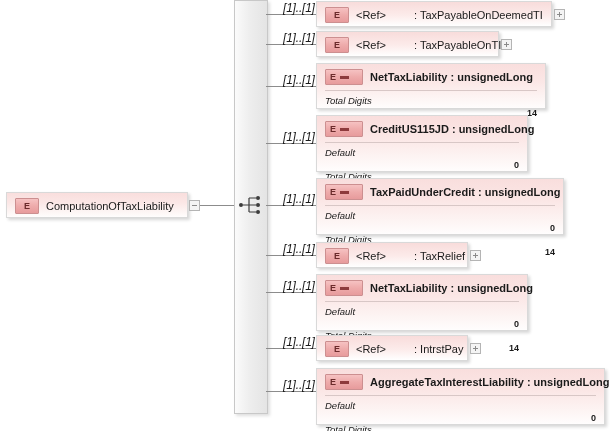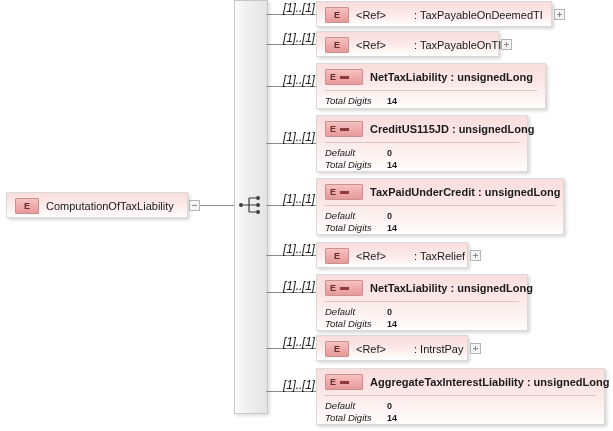--- a/index.html
+++ b/index.html
@@ -116,20 +116,21 @@
   .facets {
     border-top: 1px solid #d8c7c6;
     margin: 0 8px 0 8px;
     padding: 4px 0 6px 0;
   }
   .facet-row {
     display: flex;
     font-size: 9.5px;
     line-height: 12px;
     white-space: nowrap;
+    flex-direction: column;
   }
   .facet-name {
     font-style: italic;
     color: #1a1a1a;
     width: 62px;
     flex: none;
   }
   .facet-val {
     font-weight: bold;
     font-size: 9px;

